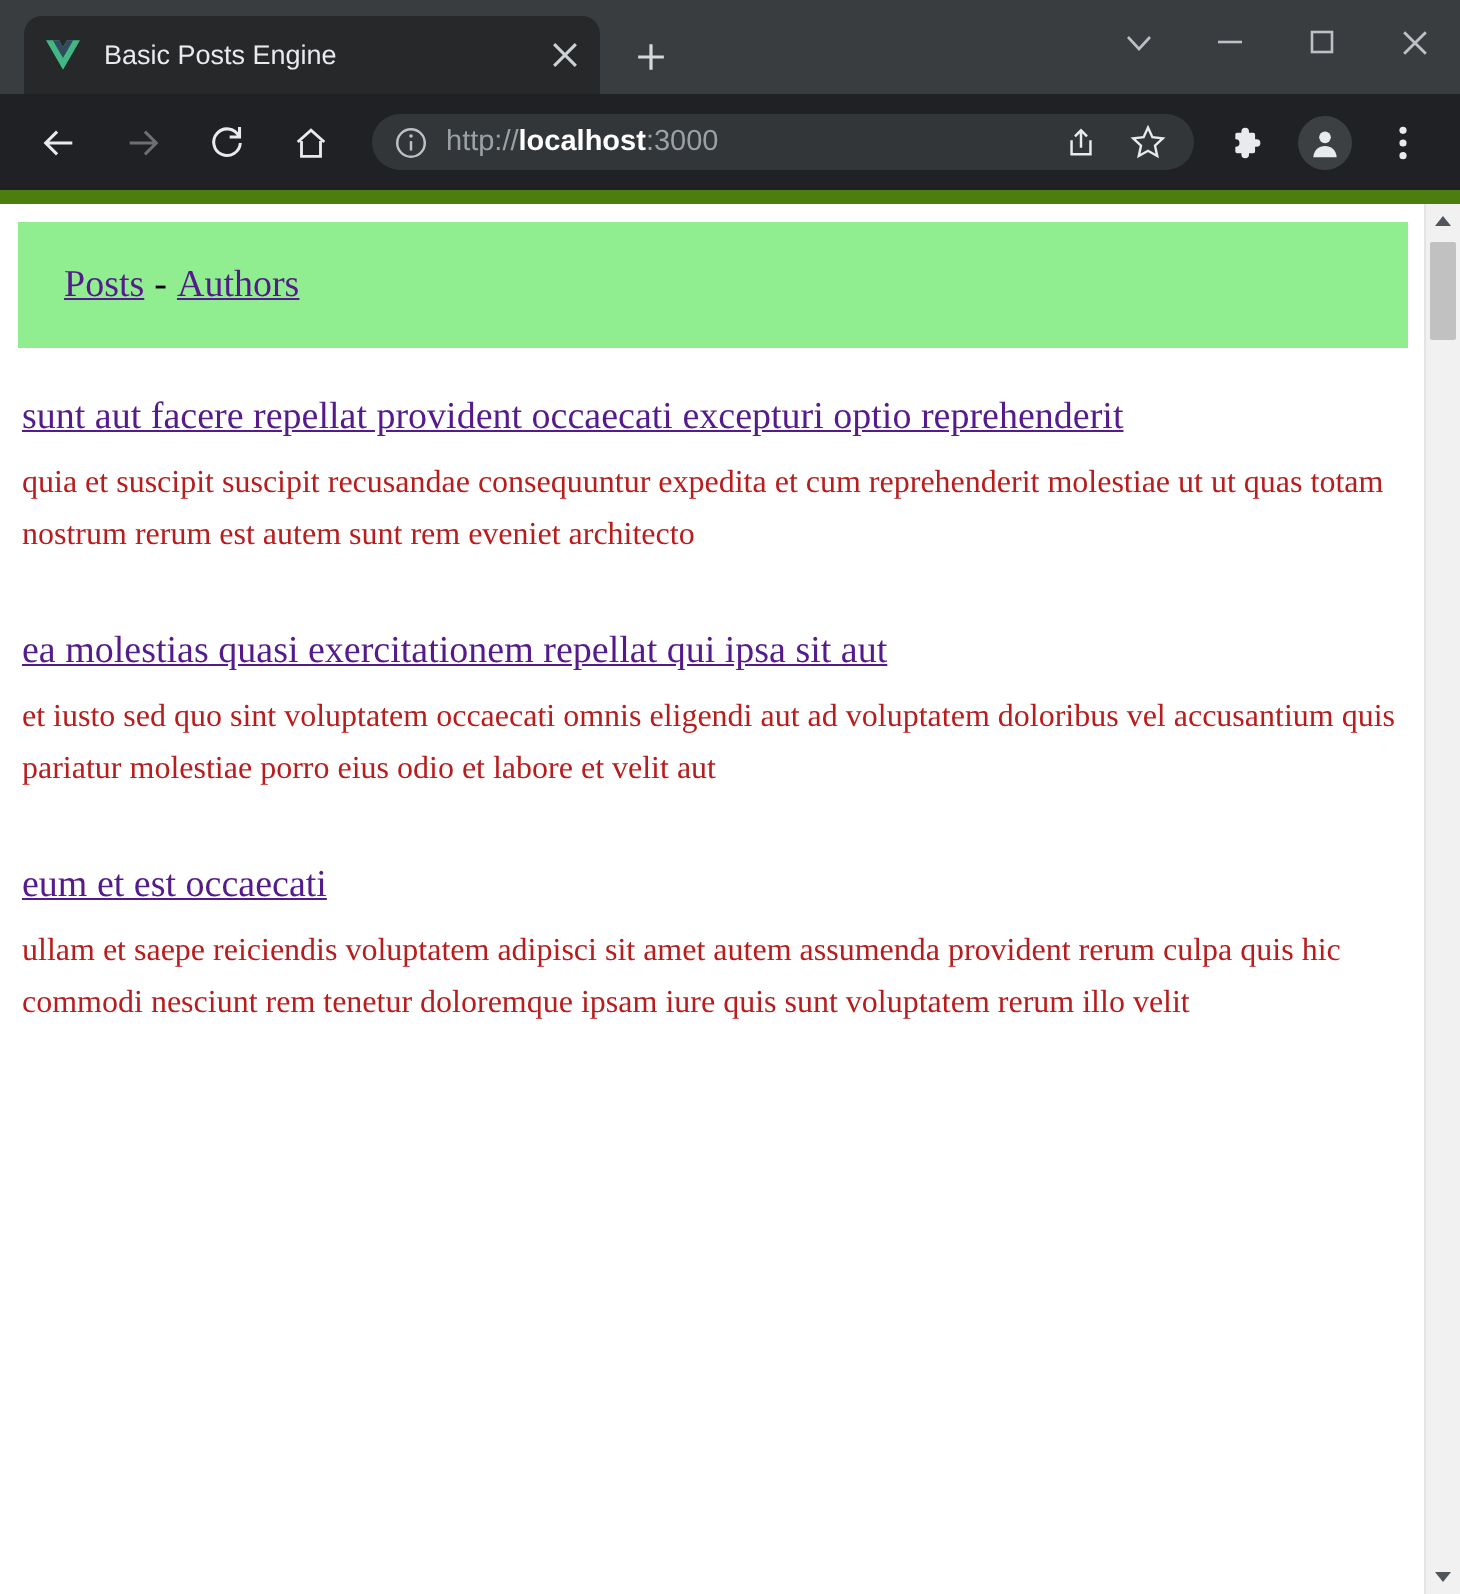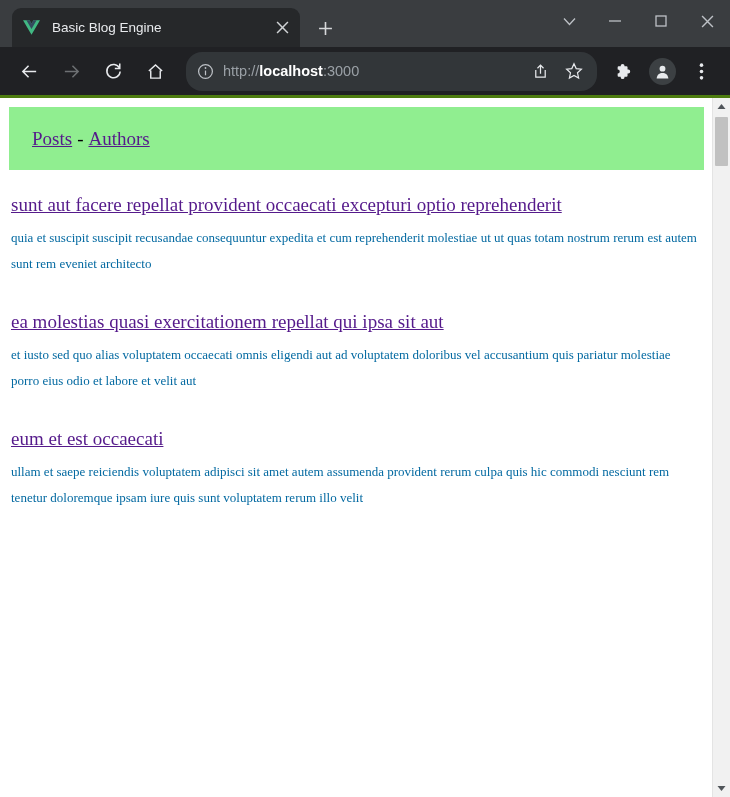--- a/index.html
+++ b/index.html
@@ -120,21 +120,21 @@
     align-items: center;
     justify-content: center;
     color: #e8eaed;
     border-radius: 50%;
     flex: 0 0 auto;
   }
   .tb-btn.disabled { color: #6d7073; }
 
   .omnibox {
     flex: 1 1 auto;
-    height: 39px;
+    height: 28px;
     background: #323639;
     border-radius: 16px;
     display: flex;
     align-items: center;
     margin: 0 6px 0 10px;
     padding: 0 6px 0 10px;
     box-sizing: border-box;
     min-width: 0;
   }
   .omni-info {
@@ -171,21 +171,21 @@
     margin: 0 4px;
     flex: 0 0 auto;
   }
 
   
   .viewport {
     flex: 1 1 auto;
     background: #ffffff;
     position: relative;
     overflow: hidden;
-    border-top: 3px solid #4d7c0f;
+    border-top: 7px solid #4d7c0f;
   }
   .page {
     position: absolute;
     left: 0; top: 0;
     width: 712px;
     height: 100%;
     overflow: hidden;
     background: #ffffff;
   }
   .page-inner {
@@ -216,23 +216,23 @@
 
   .posts { padding-left: 2px; }
   .post { margin-bottom: 1px; }
   .post-title {
     font-size: 19px;
     margin: 0 0 8px 0;
     line-height: 25px;
   }
   .post-title a { font-size: 19px; }
   .post-body {
-    font-size: 13px;
+    font-size: 16px;
     line-height: 26px;
-    color: #0369a1;
+    color: #b91c1c;
     margin: 0 0 32px 0;
     max-width: 690px;
   }
   .post:first-child .post-title { margin-top: 0; }
 
   
   .scrollbar {
     position: absolute;
     right: 0; top: 0;
     width: 18px;
@@ -269,21 +269,21 @@
 <div class="browser">
 
   <div class="tabstrip">
     <div class="tab">
       <span class="tab-favicon">
         <svg width="17" height="15" viewBox="0 0 261 226">
           <path fill="#41b883" d="M161 0L130.5 52.8 100 0H0l130.5 226L261 0z"></path>
           <path fill="#34495e" d="M161 0l-30.5 52.8L100 0H52l78.5 136L209 0z"></path>
         </svg>
       </span>
-      <span class="tab-title">Basic Blog Engine</span>
+      <span class="tab-title">Basic Posts Engine</span>
       <span class="tab-close">
         <svg width="13" height="13" viewBox="0 0 12 12">
           <path d="M1 1 L11 11 M11 1 L1 11" stroke="currentColor" stroke-width="1.4" fill="none"></path>
         </svg>
       </span>
     </div>
     <div class="new-tab">
       <svg width="15" height="15" viewBox="0 0 14 14">
         <path d="M7 1 L7 13 M1 7 L13 7" stroke="currentColor" stroke-width="1.5" fill="none"></path>
       </svg>
@@ -397,21 +397,21 @@
               <a href="#">sunt aut facere repellat provident occaecati excepturi optio reprehenderit</a>
             </p>
             <p class="post-body">quia et suscipit suscipit recusandae consequuntur expedita et cum reprehenderit molestiae ut ut quas totam nostrum rerum est autem sunt rem eveniet architecto</p>
           </div>
 
 
           <div class="post">
             <p class="post-title">
               <a href="#">ea molestias quasi exercitationem repellat qui ipsa sit aut</a>
             </p>
-            <p class="post-body">et iusto sed quo alias voluptatem occaecati omnis eligendi aut ad voluptatem doloribus vel accusantium quis pariatur molestiae porro eius odio et labore et velit aut</p>
+            <p class="post-body">et iusto sed quo sint voluptatem occaecati omnis eligendi aut ad voluptatem doloribus vel accusantium quis pariatur molestiae porro eius odio et labore et velit aut</p>
           </div>
 
           <div class="post">
             <p class="post-title">
               <a href="#">eum et est occaecati</a>
             </p>
             <p class="post-body">ullam et saepe reiciendis voluptatem adipisci sit amet autem assumenda provident rerum culpa quis hic commodi nesciunt rem tenetur doloremque ipsam iure quis sunt voluptatem rerum illo velit</p>
           </div>
 
           <div class="post">

